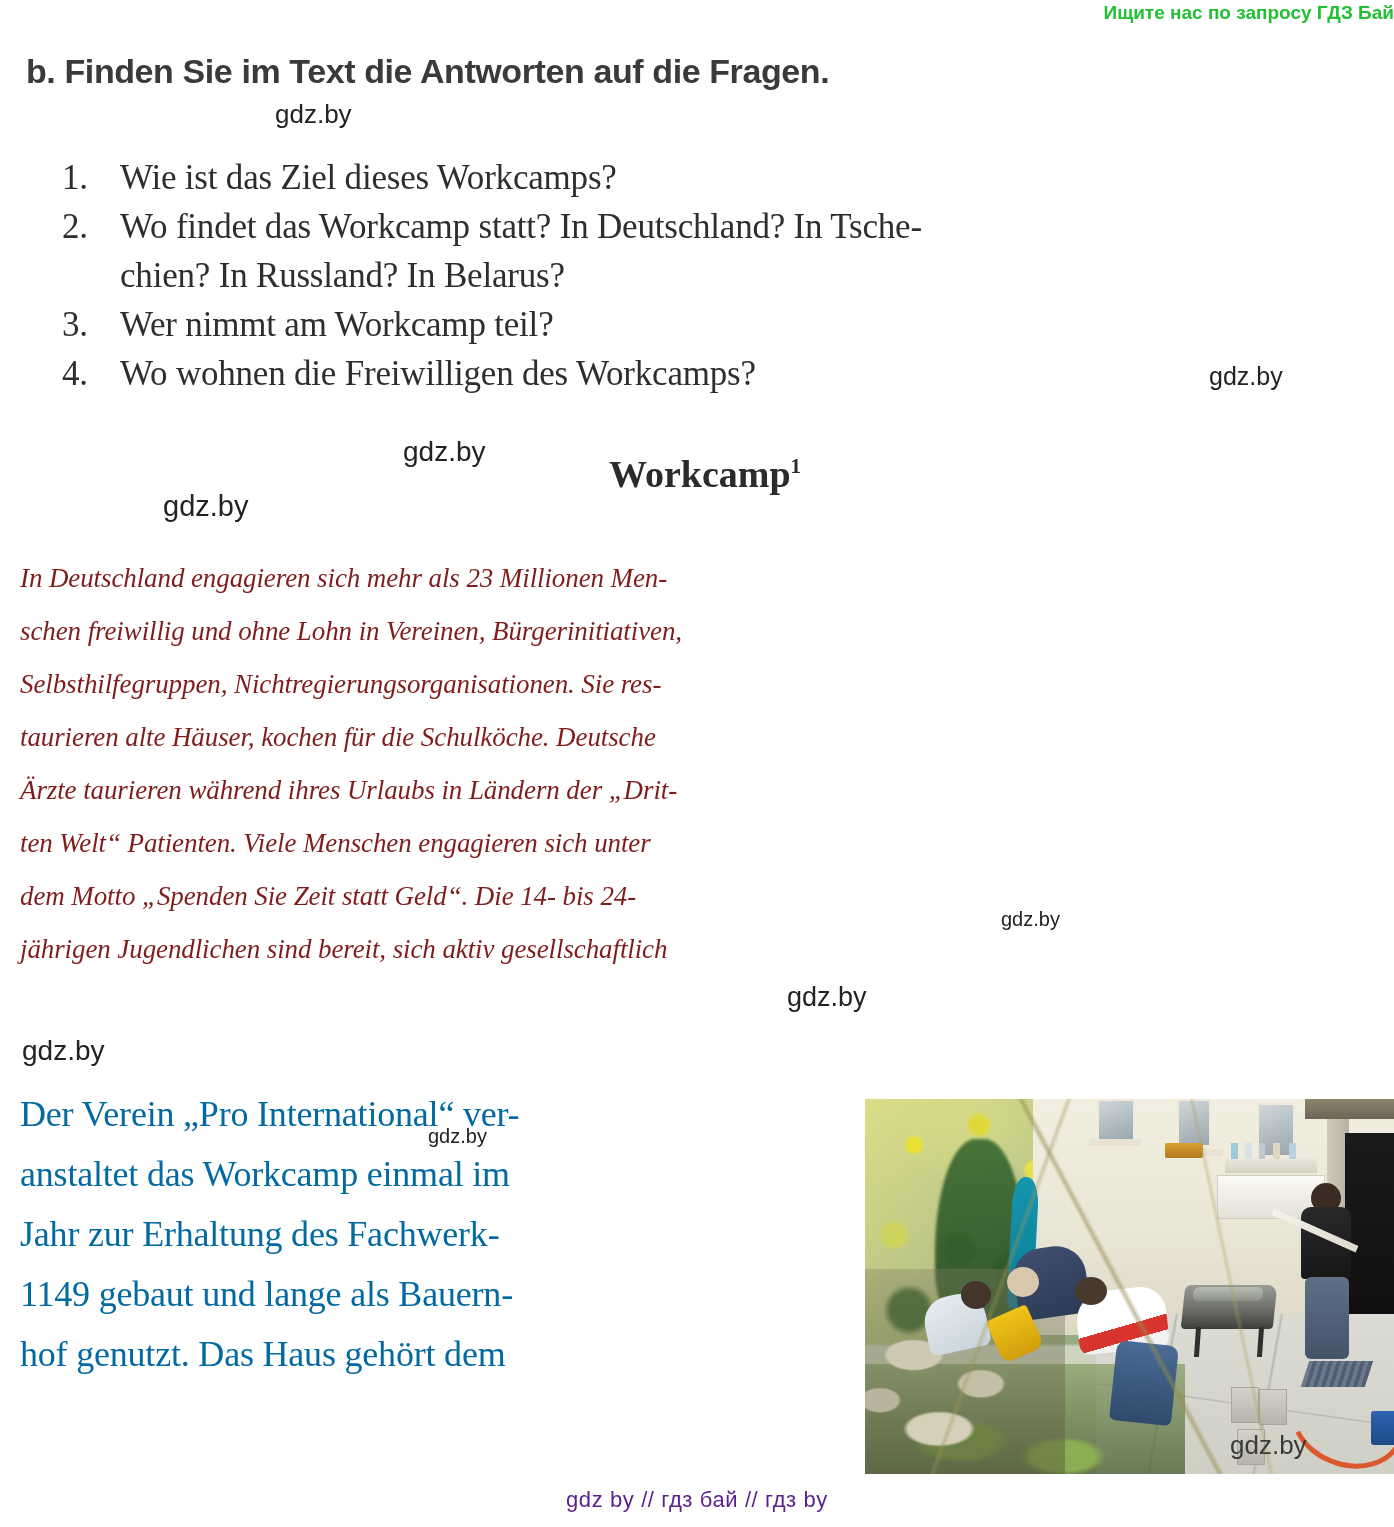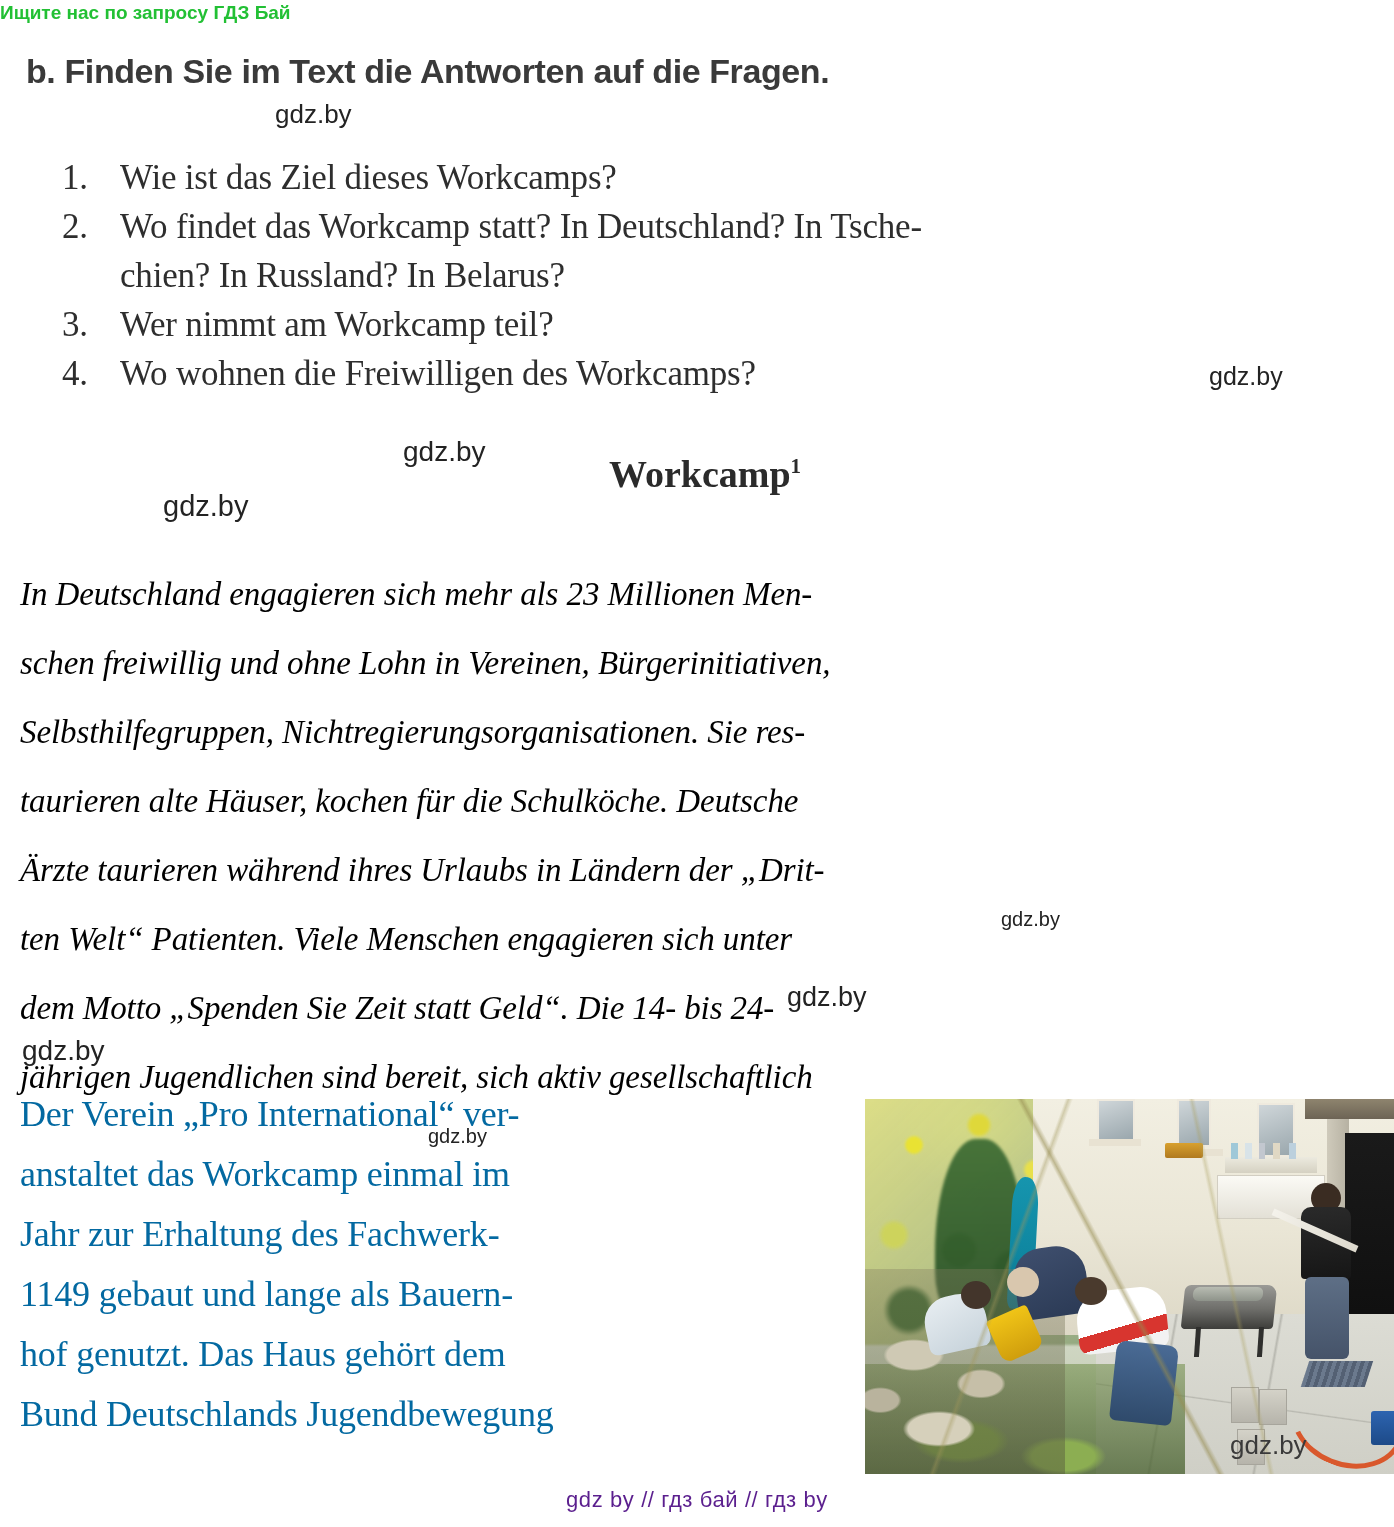--- a/index.html
+++ b/index.html
@@ -15,21 +15,21 @@
     font-family: "Liberation Serif", "DejaVu Serif", serif;
     color: #2b2b2b;
   }
 
   
   .promo-bar {
     position: absolute;
     top: 0px;
     left: 0;
     width: 1394px;
-    text-align: left;
+    text-align: right;
     font-family: "Liberation Sans", sans-serif;
     font-size: 19px;
     font-weight: 600;
     color: #22c034;
     letter-spacing: 0px;
     line-height: 26px;
   }
 
   
   .task-heading {
@@ -93,26 +93,25 @@
 
   
   .lead-paragraph {
     position: absolute;
     top: 552px;
     left: 20px;
     width: 1348px;
   }
   .lead-line {
     font-style: italic;
-    font-size: 33px;
+    font-size: 27px;
     line-height: 53px;
-    color: #000000;
+    color: #7f1d1d;
     white-space: pre;
     letter-spacing: -0.1px;
-    margin-top: 16px;
   }
 
   
   .body-column {
     position: absolute;
     top: 1084px;
     left: 20px;
     width: 775px;
   }
   .body-line {
@@ -462,21 +461,20 @@
   <div class="lead-line">dem Motto „Spenden Sie Zeit statt Geld“. Die 14- bis 24-</div>
   <div class="lead-line">jährigen Jugendlichen sind bereit, sich aktiv gesellschaftlich</div>
 </div>
 
 <div class="body-column">
   <div class="body-line">Der Verein „Pro International“ ver-</div>
   <div class="body-line">anstaltet das Workcamp einmal im</div>
   <div class="body-line">Jahr zur Erhaltung des Fachwerk-</div>
   <div class="body-line">1149 gebaut und lange als Bauern-</div>
   <div class="body-line">hof genutzt. Das Haus gehört dem</div>
-  <div class="body-line">Bund Deutschlands Jugendbewegung</div>
 </div>
 
 <figure class="photo-frame">
   <div class="photo-canvas">
     <div class="ph-shrub"></div>
     <div class="ph-conifer"></div>
     <div class="ph-house"></div>
     <div class="ph-window ph-win1"></div>
     <div class="ph-window ph-win2"></div>
     <div class="ph-window ph-win3"></div>

